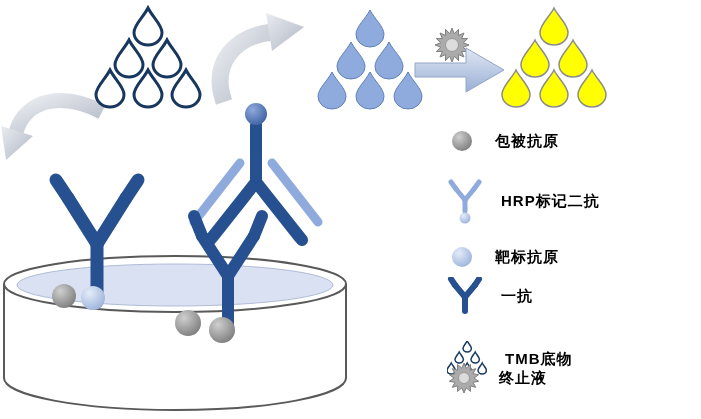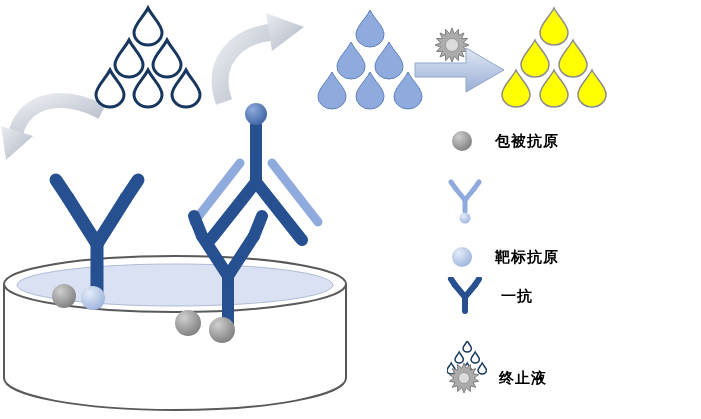--- a/index.html
+++ b/index.html
@@ -139,20 +139,21 @@
       <svg class="licon" width="36" height="46" viewBox="0 0 36 46">
         <g stroke="#8FAADC" stroke-width="5" stroke-linecap="round" fill="none">
           <path d="M 18 22 L 18 33"></path>
           <path d="M 18 22 L 9 11"></path>
           <path d="M 9 11 L 4 4"></path>
           <path d="M 18 22 L 27 11"></path>
           <path d="M 27 11 L 32 4"></path>
         </g>
         <circle cx="18" cy="40" r="5.5" fill="url(#blueBall)"></circle>
       </svg>
+      <span class="llabel">HRP标记二抗</span>
     </div>
 
     <div class="legend-row" style="top:242px">
       <svg class="licon" width="30" height="30" viewBox="0 0 30 30">
         <circle cx="15" cy="15" r="10" fill="url(#blueBall)"></circle>
       </svg>
       <span class="llabel">靶标抗原</span>
     </div>
 
     <div class="legend-row" style="top:277px">
@@ -172,20 +173,21 @@
       <svg class="licon" width="40" height="36" viewBox="0 0 40 36">
         <g fill="#FFFFFF" stroke="#17375E" stroke-width="5">
           <use href="#drop" transform="translate(16,0) scale(0.3)"></use>
           <use href="#drop" transform="translate(8,11) scale(0.3)"></use>
           <use href="#drop" transform="translate(24,11) scale(0.3)"></use>
           <use href="#drop" transform="translate(0,22) scale(0.3)"></use>
           <use href="#drop" transform="translate(16,22) scale(0.3)"></use>
           <use href="#drop" transform="translate(31,22) scale(0.3)"></use>
         </g>
       </svg>
+      <span class="llabel">TMB底物</span>
     </div>
 
     <div class="legend-row" style="top:361px">
       <svg class="licon" width="34" height="34" viewBox="0 0 34 34">
         <polygon fill="#ABABAB" stroke="#7F7F7F" stroke-width="1" points="17.00,2.00 19.23,7.25 23.51,3.49 23.23,9.18 28.73,7.65 26.01,12.66 31.62,13.66 27.00,17.00 31.62,20.34 26.01,21.34 28.73,26.35 23.23,24.82 23.51,30.51 19.23,26.75 17.00,32.00 14.77,26.75 10.49,30.51 10.77,24.82 5.27,26.35 7.99,21.34 2.38,20.34 7.00,17.00 2.38,13.66 7.99,12.66 5.27,7.65 10.77,9.18 10.49,3.49 14.77,7.25"></polygon>
         <circle cx="17" cy="17" r="5.5" fill="#DCDCDC" stroke="#999999" stroke-width="1"></circle>
       </svg>
       <span class="llabel">终止液</span>
     </div>
 

